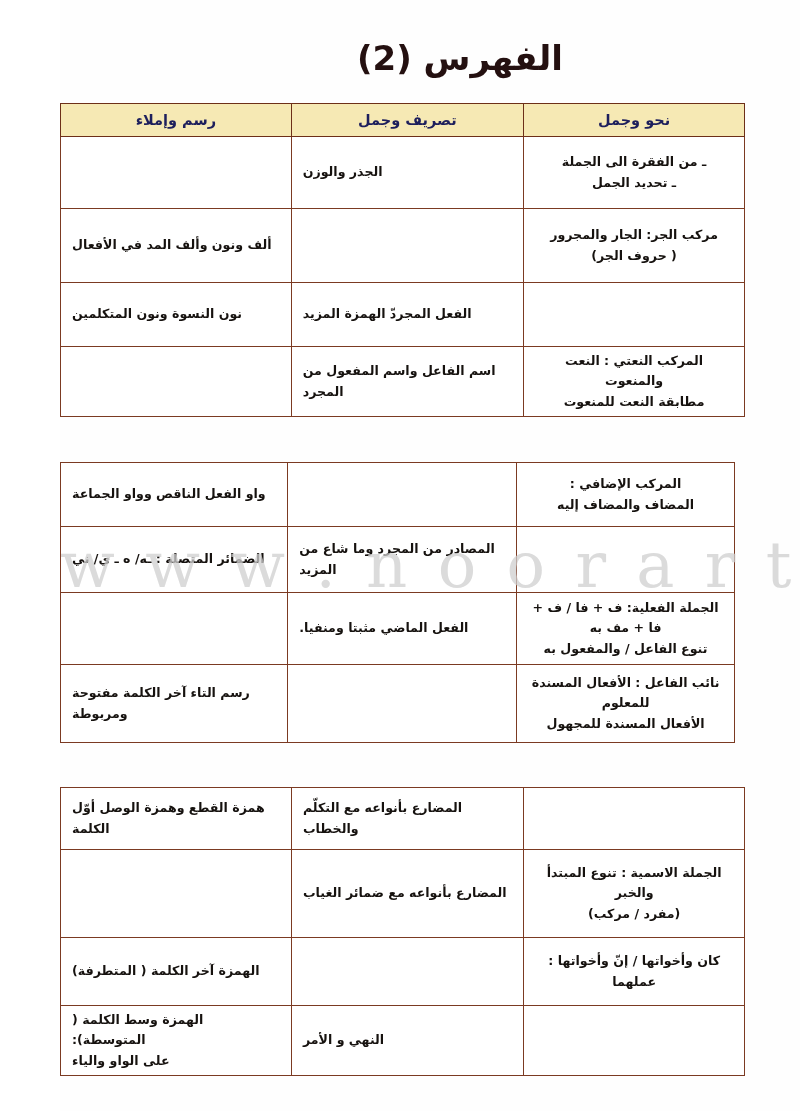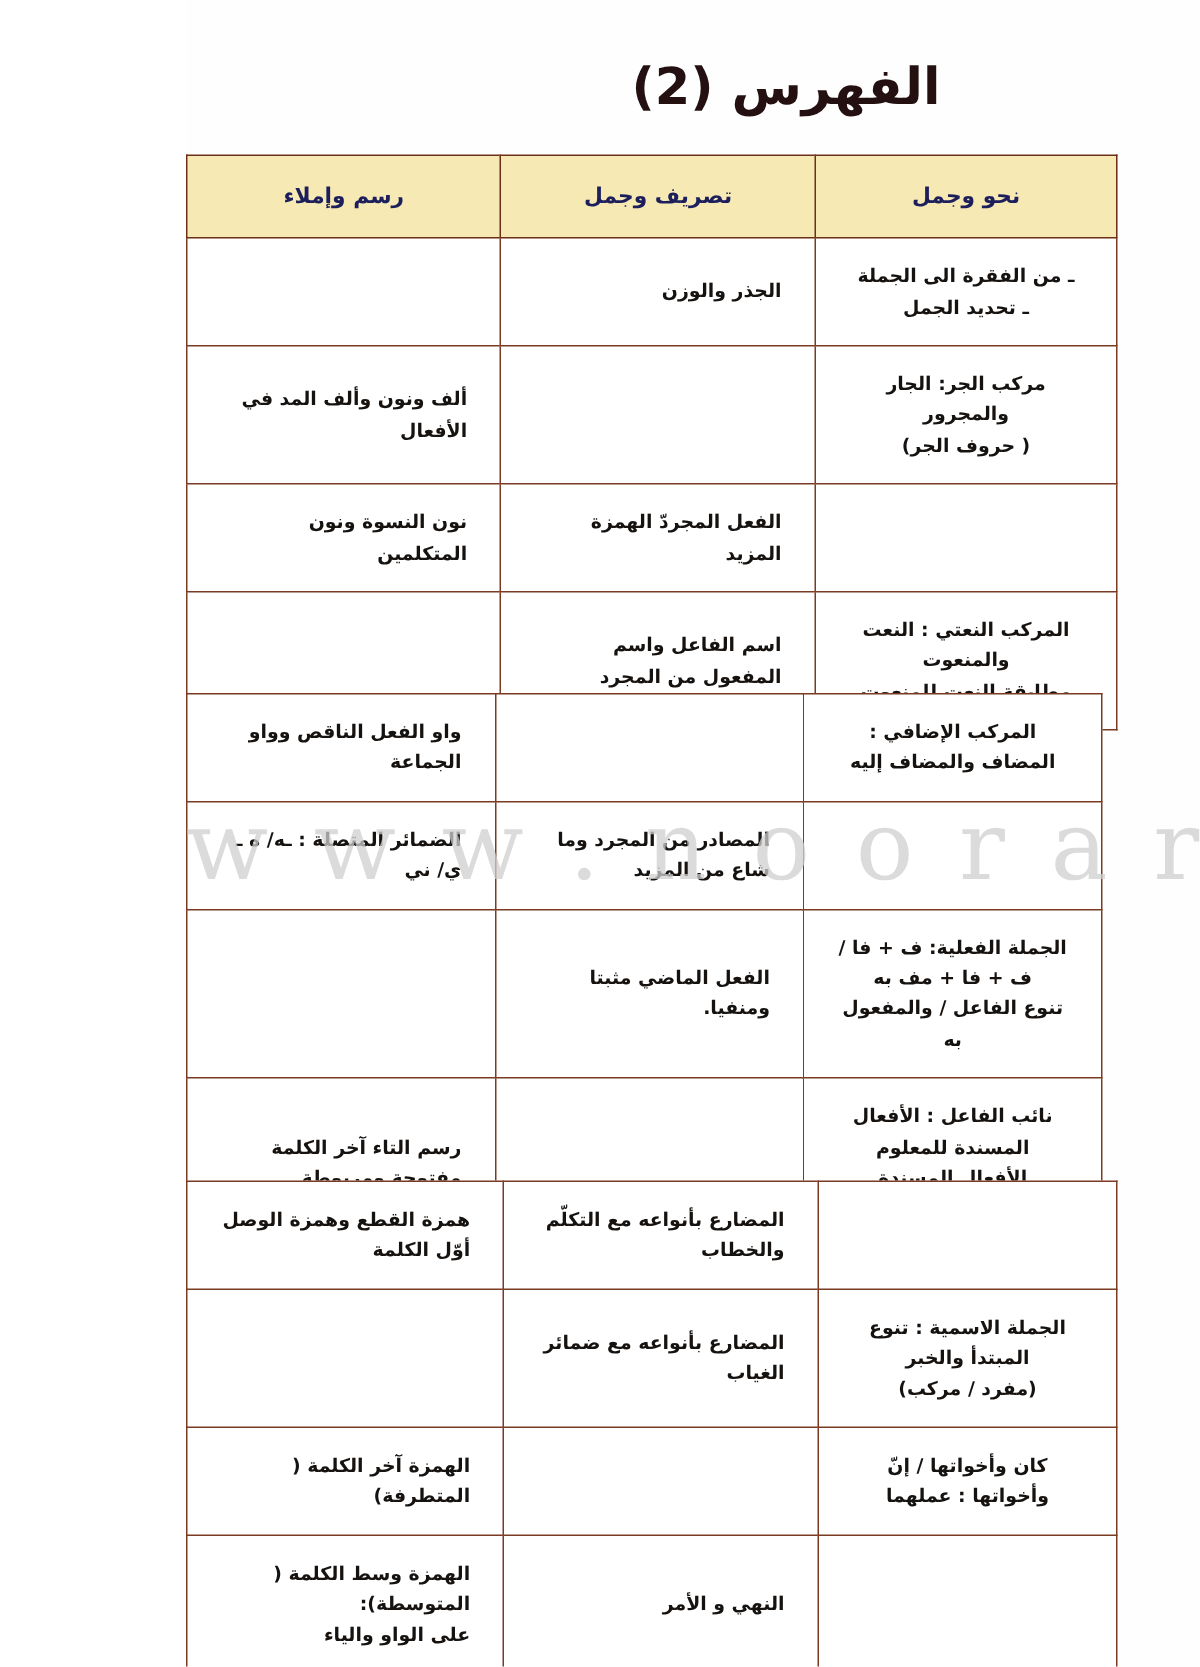--- a/index.html
+++ b/index.html
@@ -11,21 +11,21 @@
   body {
     width: 800px;
     height: 1111px;
     position: relative;
     font-family: "DejaVu Sans", "Liberation Sans", sans-serif;
     overflow: hidden;
   }
 
   .page {
     position: relative;
-    width: 676px;
+    width: 740px;
     height: 1111px;
     background: #fefefe;
   }
 
   
   .page-title {
     position: absolute;
     top: 38px;
     left: 0;
     width: 800px;
@@ -41,21 +41,21 @@
   
   .idx-table {
     position: absolute;
     border-collapse: collapse;
     table-layout: fixed;
     direction: rtl;
     background: #ffffff;
   }
   .idx-table td, .idx-table th {
     border: 1.6px solid #7b3a22;
-    padding: 12px;
+    padding: 1px;
     vertical-align: middle;
     background: #ffffff;
   }
   .idx-table th {
     background: #f6e9b4;
     height: 30px;
     border: 1.8px solid #6d2f18;
   }
   .hdr-text {
     display: block;
@@ -69,21 +69,21 @@
 
   .cell-inner {
     display: block;
     font-size: 12.6px;
     font-weight: 700;
     color: #16120f;
     line-height: 1.62;
     direction: rtl;
     padding: 3px 10px;
   }
-  .cell-inner.center { text-align: right; }
+  .cell-inner.center { text-align: left; }
   .cell-inner.right  { text-align: center; }
 
   
   col.c-nahw   { width: 224px; }
   col.c-tasrif { width: 236px; }
   col.c-rasm   { width: 234px; }
 
   
   .watermark {
     position: absolute;

